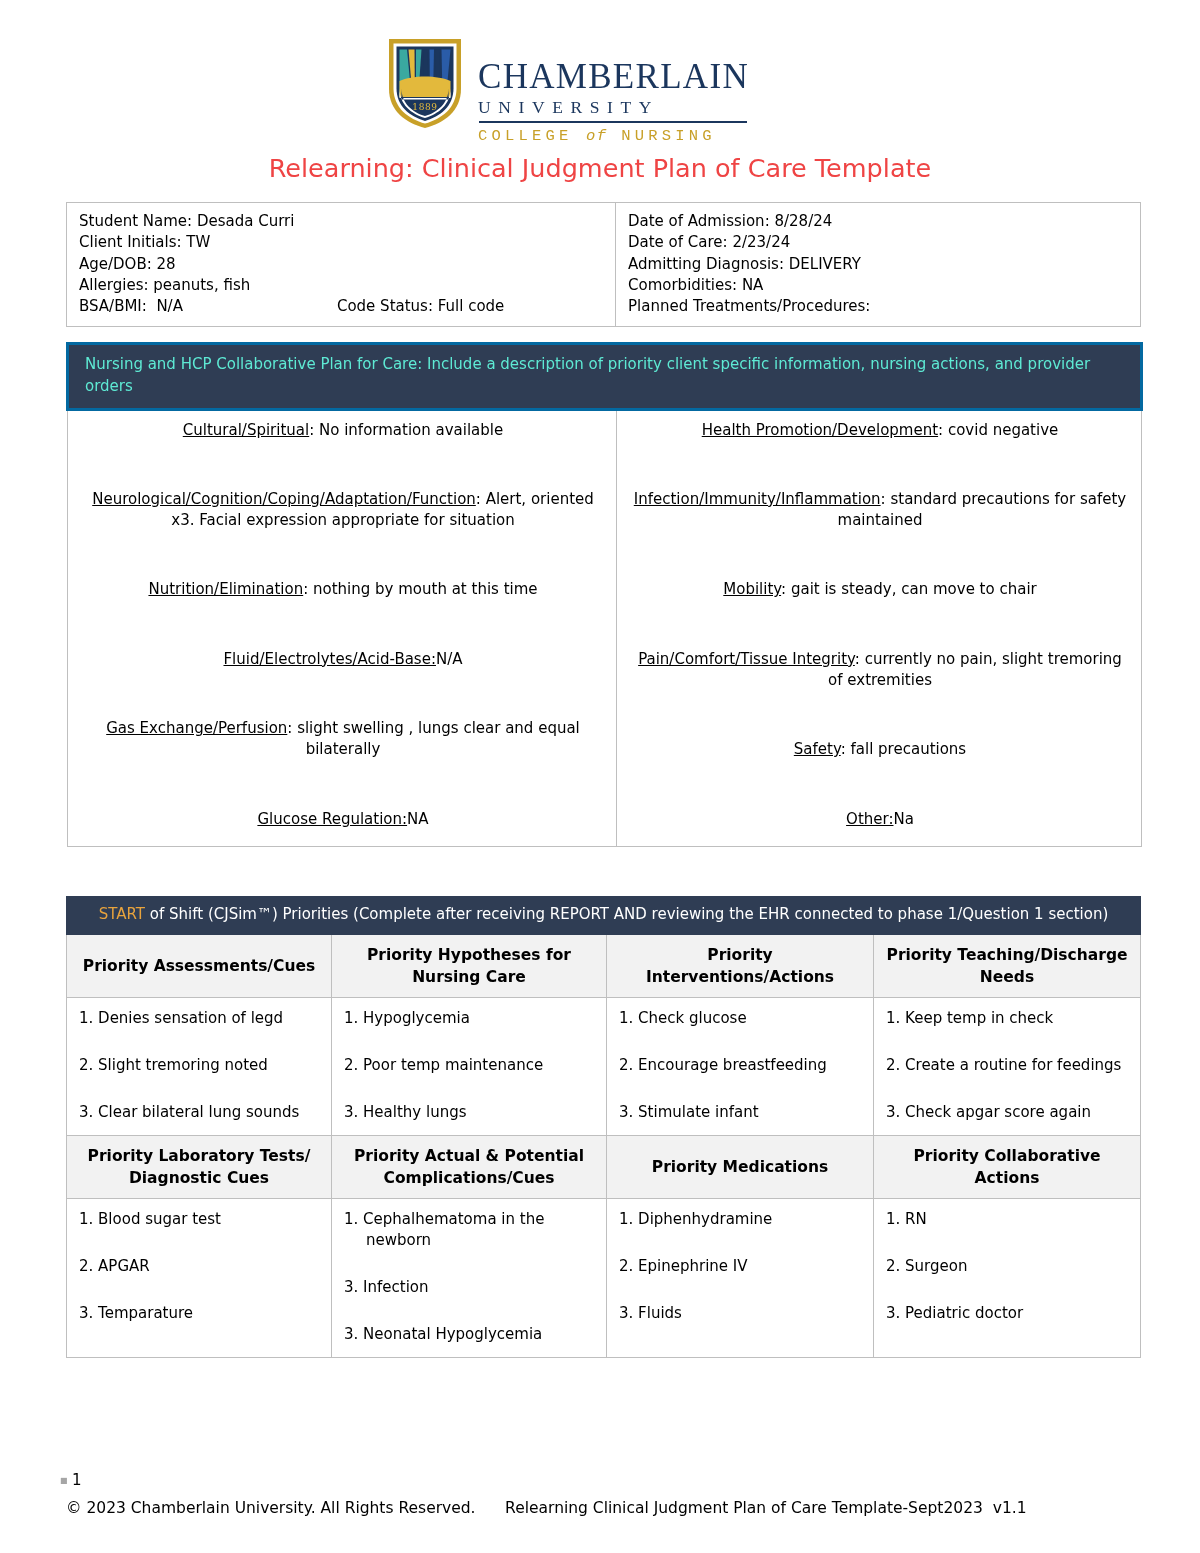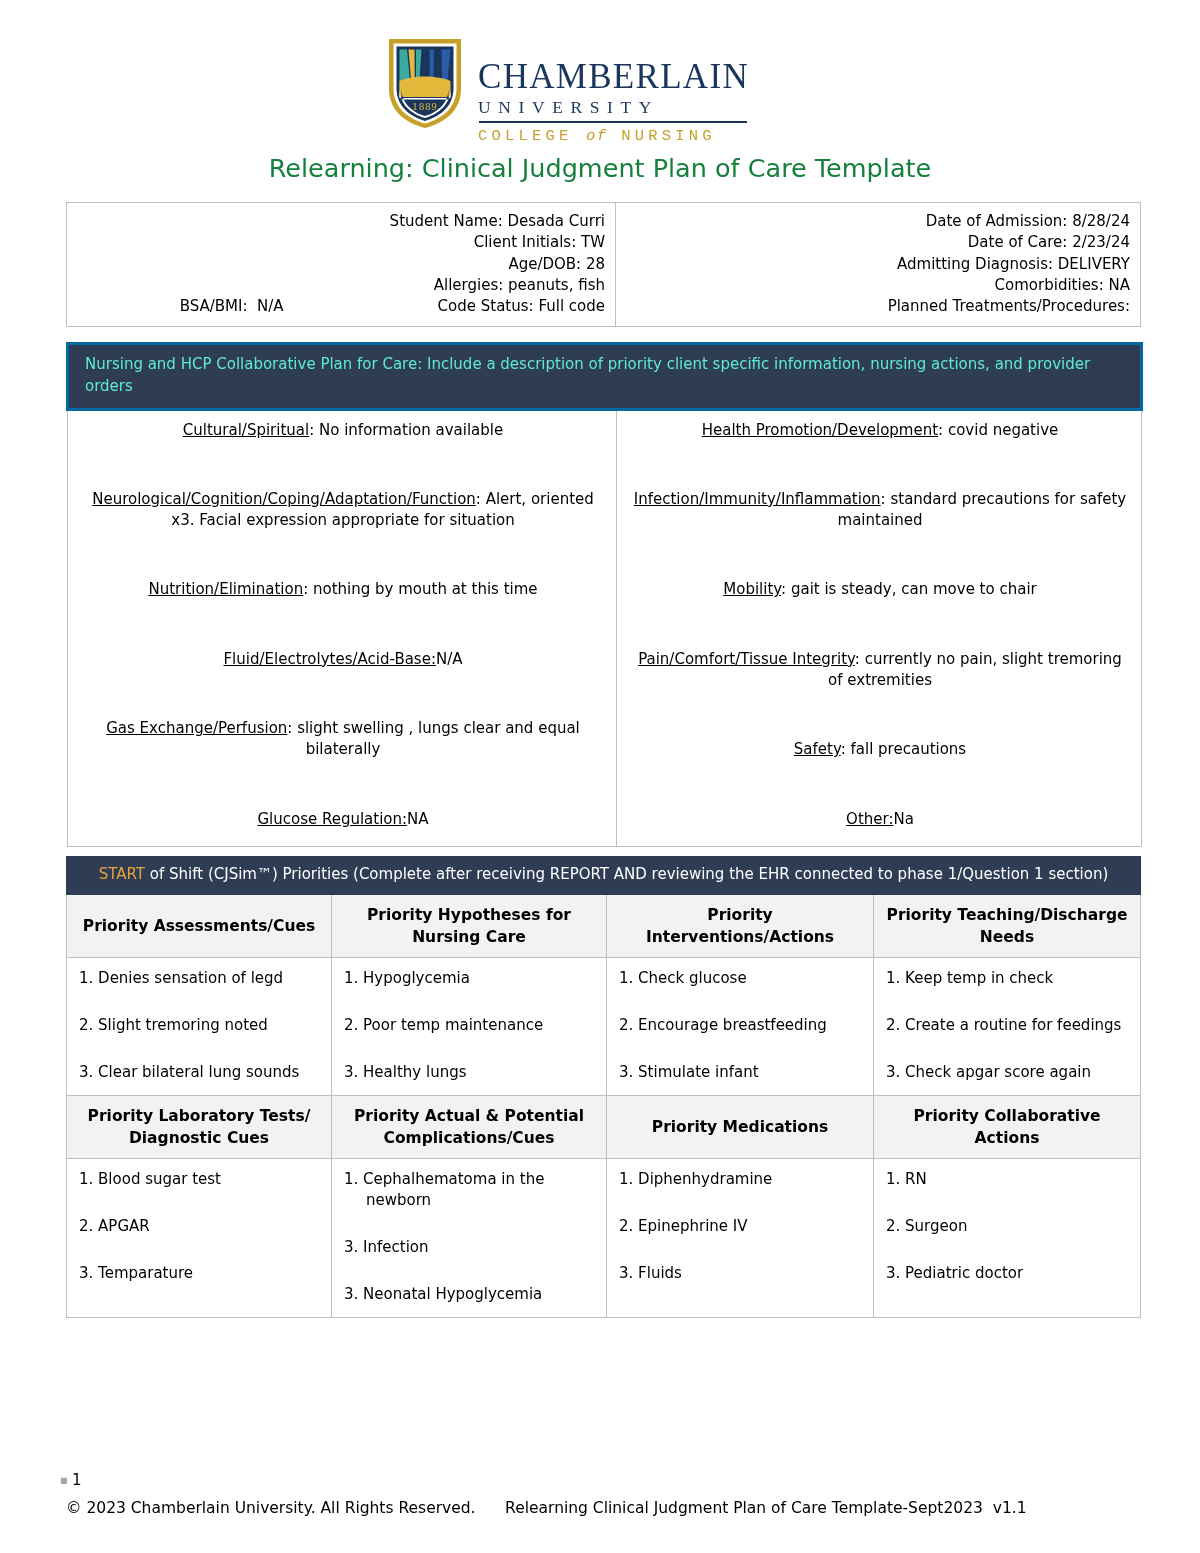--- a/index.html
+++ b/index.html
@@ -33,53 +33,53 @@
   .logo-con{
     font-family:Liberation Mono, monospace;
     font-size:15.5px;letter-spacing:4.2px;color:#c8a028;line-height:1;
     margin-top:6px;white-space:nowrap;
   }
   .logo-con i{font-style:italic;letter-spacing:1.5px;}
 
   
   .doc-title{
     position:absolute;left:0;top:153px;width:1200px;
-    text-align:center;font-size:25.5px;color:#15803d;
+    text-align:center;font-size:25.5px;color:#ef4444;
     font-family:"DejaVu Sans", sans-serif;
   }
 
   
   .tbl{position:absolute;border-collapse:collapse;table-layout:fixed;}
   .tbl td{
     border:1px solid #bfbfbf;
     vertical-align:top;
     font-size:15px;
     line-height:1.42;
     padding:7px 9px 7px 11px;
   }
 
   
   #demo-table{left:66px;top:202px;width:1074px;}
   #demo-table td{padding:8px 10px 9px 12px;}
-  .demo-line{white-space:pre;text-align:right;}
+  .demo-line{white-space:pre;}
   .code-status{display:inline-block;margin-left:154px;}
 
   
   #collab-table{left:66px;top:342px;width:1074px;}
   #collab-table td.band{
     background:#2f3d54;color:#5eead4;border:3px solid #0369a1;
     text-align:left;padding:9px 16px 10px;font-size:15px;line-height:1.45;
   }
   #collab-table td.body-cell{height:420px;padding:9px 11px 0 13px;}
   .item{margin:0 0 48px 0;text-align:center;}
   .item:last-child{margin-bottom:16px;}
   .lbl{text-decoration:underline;}
 
   
-  #shift-table{left:66px;top:856px;width:1074px;}
+  #shift-table{left:66px;top:896px;width:1074px;}
   #shift-table td.band{
     background:#2f3d54;color:#ffffff;border:1px solid #2f3d54;
     text-align:center;padding:7px 14px 8px;font-size:15px;line-height:1.45;
   }
   #shift-table td.colhead{
     background:#2f3d54;color:#ffffff;border:1px solid #ffffff;
     text-align:center;font-weight:bold;font-size:15.5px;
     padding:9px 6px;vertical-align:middle;
   }
   #shift-table td.subhead{

